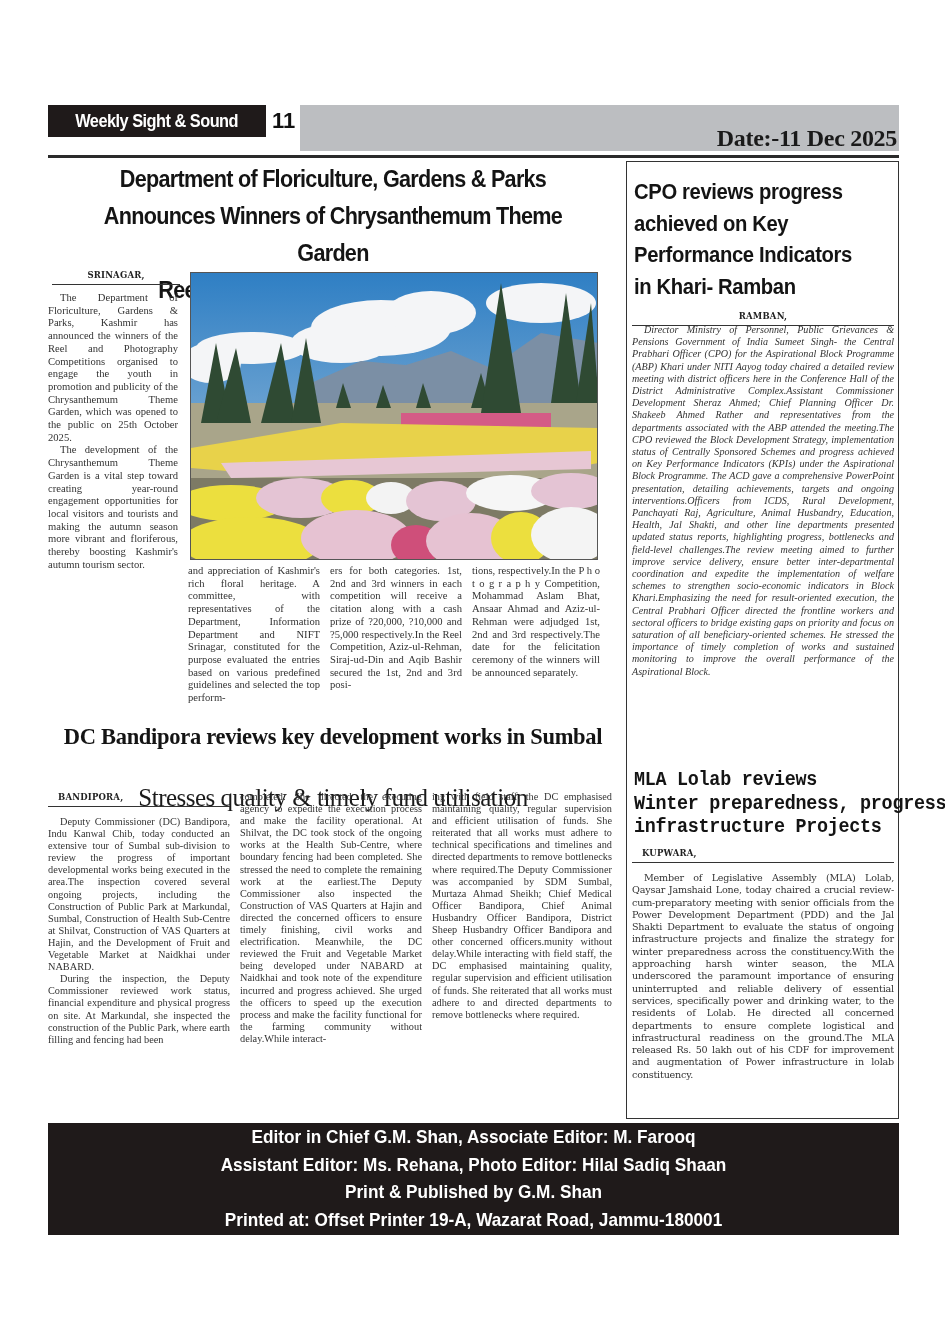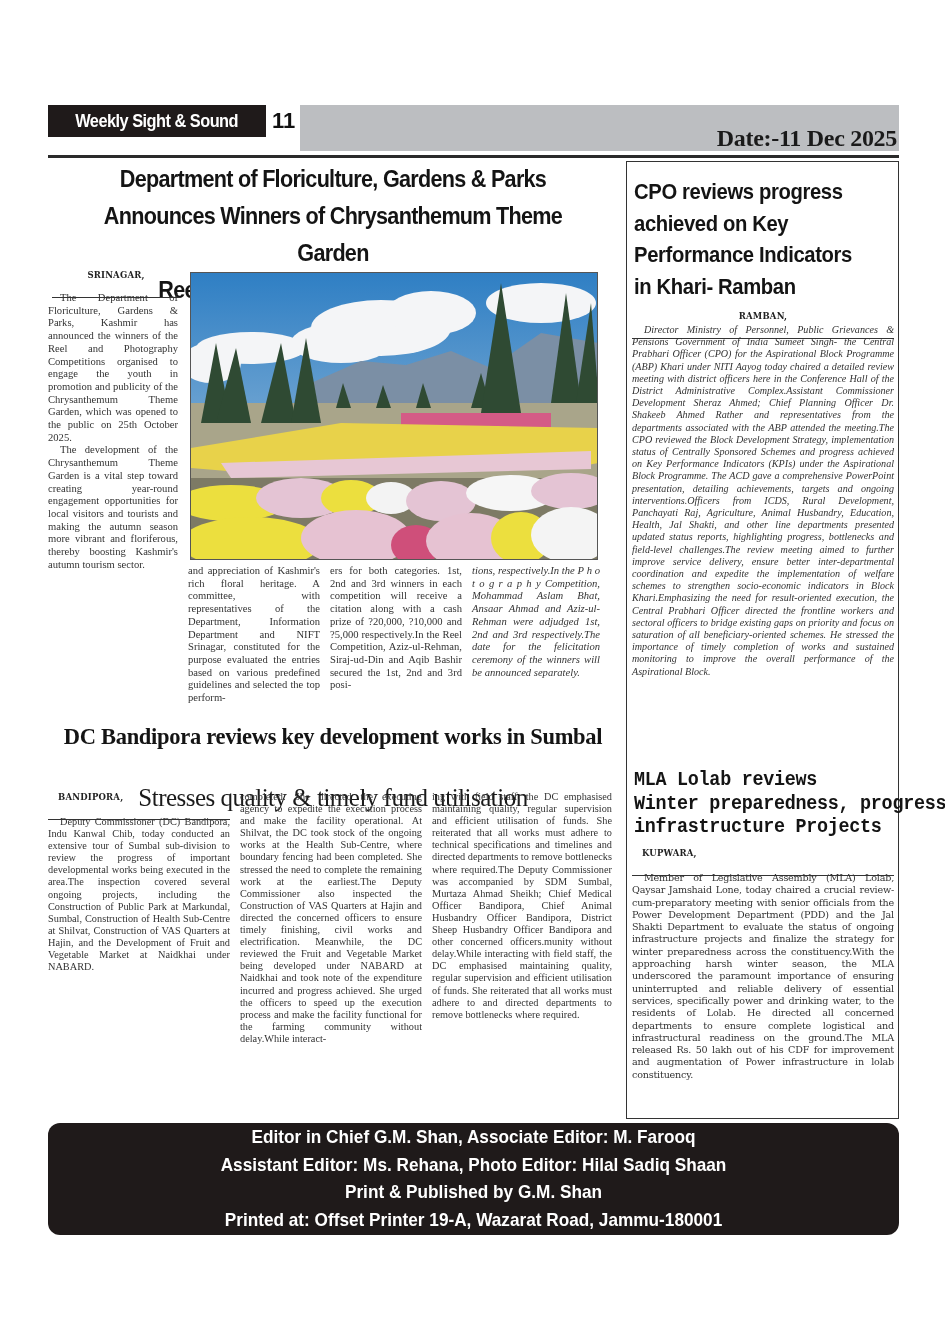--- a/index.html
+++ b/index.html
@@ -14,31 +14,31 @@
   .page-num { position: absolute; left: 272px; top: 108px; font-family: "Liberation Sans", sans-serif; font-weight: bold; font-size: 22px; color: #111; }
   .mast-grey { position: absolute; left: 300px; top: 105px; width: 599px; height: 46px; background: #bcbec1; }
   .mast-date { position: absolute; right: 48px; top: 112px; font-family: "Liberation Serif", serif; font-weight: bold; font-size: 24px; color: #1a1a1a; letter-spacing: -0.3px; margin-top: 13px; }
   .mast-rule { position: absolute; left: 48px; top: 155px; width: 851px; height: 3px; background: #2a2a2a; }
 
   
   .main-head { position: absolute; left: 48px; top: 160px; width: 570px; text-align: center;
     font-family: "Liberation Sans", sans-serif; font-weight: bold; font-size: 24px; line-height: 37px; color: #141414; letter-spacing: -0.8px; }
   .main-head div { transform: scaleX(0.9); }
 
-  .dateline { font-family: "DejaVu Serif", serif; font-weight: bold; font-size: 8.5px; letter-spacing: 0.2px; color: #222; border-bottom: 1px solid #333; padding-bottom: 17px; }
+  .dateline { font-family: "DejaVu Serif", serif; font-weight: bold; font-size: 8.5px; letter-spacing: 0.2px; color: #222; border-bottom: 1px solid #333; padding-bottom: 4px; }
   .col-text { font-family: "Liberation Serif", serif; font-size: 10.6px; line-height: 12.7px; color: #333; text-align: justify; hyphens: manual; }
   .col-text p { text-indent: 12px; }
 
   
   .a1-dateline { position: absolute; left: 52px; top: 270px; width: 128px; text-align: center; }
   .a1-col1 { position: absolute; left: 48px; top: 292px; width: 130px; }
   .photo { position: absolute; left: 190px; top: 272px; width: 408px; height: 288px; border: 1px solid #555; overflow: hidden; }
   .a1-col2 { position: absolute; left: 188px; top: 565px; width: 132px; }
   .a1-col3 { position: absolute; left: 330px; top: 565px; width: 132px; }
-  .a1-col4 { position: absolute; left: 472px; top: 565px; width: 128px; font-style: italic; }
+  .a1-col4 { position: absolute; left: 472px; top: 565px; width: 128px; }
 
   
   .side-box { position: absolute; left: 626px; top: 161px; width: 273px; height: 958px; border: 1.5px solid #333; }
   .side-head { position: absolute; left: 634px; top: 166px; width: 262px; font-family: "Liberation Sans", sans-serif; font-weight: bold;
     font-size: 22px; line-height: 31.5px; color: #141414; letter-spacing: -0.4px; margin-top: 10px; }
   .side-head div { transform: scaleX(0.92); transform-origin: left; white-space: nowrap; }
   .a2-dateline { position: absolute; left: 632px; top: 311px; width: 262px; text-align: center; }
   .a2-text { position: absolute; left: 632px; top: 324px; width: 262px; font-size: 10.1px; line-height: 12.2px; font-style: italic; }
   .a3-head { position: absolute; left: 634px; top: 768px; width: 262px; font-family: Liberation Mono, monospace; font-weight: bold;
     font-size: 20px; line-height: 23.5px; color: #141414; letter-spacing: -0.3px; }
@@ -51,21 +51,21 @@
     font-size: 22.5px; line-height: 28px; color: #141414; letter-spacing: -0.3px; }
   .a4-sub { position: absolute; left: 48px; top: 750px; width: 570px; text-align: center; font-family: "Liberation Serif", serif;
     font-size: 25px; line-height: 32px; color: #1a1a1a; letter-spacing: -0.5px; margin-top: 32px; }
   .a4-dateline { position: absolute; left: 48px; top: 792px; width: 182px; padding-left: 10px; }
   .a4-col1 { position: absolute; left: 48px; top: 816px; width: 182px; font-size: 10.3px; line-height: 12.1px; }
   .a4-col2 { position: absolute; left: 240px; top: 791px; width: 182px; font-size: 10.3px; line-height: 12.1px; }
   .a4-col3 { position: absolute; left: 432px; top: 791px; width: 180px; font-size: 10.3px; line-height: 12.1px; }
 
   
   .footer { position: absolute; left: 48px; top: 1123px; width: 851px; height: 112px; background: #1f1a1a; color: #fff;
-    font-family: "Liberation Sans", sans-serif; font-weight: bold; font-size: 18.5px; line-height: 27.5px; text-align: center; padding-top: 0px; border-radius: 12px; }
+    font-family: "Liberation Sans", sans-serif; font-weight: bold; font-size: 18.5px; line-height: 27.5px; text-align: center; padding-top: 0px; }
   .footer div { transform: scaleX(0.93); }
 </style>
 </head>
 <body>
 
 <div class="mast-left">
   <span>Weekly Sight &amp; Sound</span>
 </div>
 <div class="page-num">11</div>
 <div class="mast-grey"></div>
@@ -161,20 +161,21 @@
 <div class="dateline a3-dateline">KUPWARA,</div>
 <div class="col-text a3-text">
   <p>Member of Legislative Assembly (MLA) Lolab, Qaysar Jamshaid Lone, today chaired a crucial review-cum-preparatory meeting with senior officials from the Power Development Department (PDD) and the Jal Shakti Department to evaluate the status of ongoing infrastructure projects and finalize the strategy for winter preparedness across the constituency.With the approaching harsh winter season, the MLA underscored the paramount importance of ensuring uninterrupted and reliable delivery of essential services, specifically power and drinking water, to the residents of Lolab. He directed all concerned departments to ensure complete logistical and infrastructural readiness on the ground.The MLA released Rs. 50 lakh out of his CDF for improvement and augmentation of Power infrastructure in lolab constituency.</p>
 </div>
 
 <div class="a4-head">DC Bandipora reviews key development works in Sumbal</div>
 <div class="a4-sub">Stresses quality &amp; timely fund utilisation</div>
 <div class="dateline a4-dateline">BANDIPORA,</div>
 <div class="col-text a4-col1">
   <p>Deputy Commissioner (DC) Bandipora, Indu Kanwal Chib, today conducted an extensive tour of Sumbal sub-division to review the progress of important developmental works being executed in the area.The inspection covered several ongoing projects, including the Construction of Public Park at Markundal, Sumbal, Construction of Health Sub-Centre at Shilvat, Construction of VAS Quarters at Hajin, and the Development of Fruit and Vegetable Market at Naidkhai under NABARD.</p>
+  <p>During the inspection, the Deputy Commissioner reviewed work status, financial expenditure and physical progress on site. At Markundal, she inspected the construction of the Public Park, where earth filling and fencing had been</p>
 </div>
 <div class="col-text a4-col2">completed. She directed the executing agency to expedite the execution process and make the facility operational. At Shilvat, the DC took stock of the ongoing works at the Health Sub-Centre, where boundary fencing had been completed. She stressed the need to complete the remaining work at the earliest.The Deputy Commissioner also inspected the Construction of VAS Quarters at Hajin and directed the concerned officers to ensure timely finishing, civil works and electrification. Meanwhile, the DC reviewed the Fruit and Vegetable Market being developed under NABARD at Naidkhai and took note of the expenditure incurred and progress achieved. She urged the officers to speed up the execution process and make the facility functional for the farming community without delay.While interact-</div>
 <div class="col-text a4-col3">ing with field staff, the DC emphasised maintaining quality, regular supervision and efficient utilisation of funds. She reiterated that all works must adhere to technical specifications and timelines and directed departments to remove bottlenecks where required.The Deputy Commissioner was accompanied by SDM Sumbal, Murtaza Ahmad Sheikh; Chief Medical Officer Bandipora, Chief Animal Husbandry Officer Bandipora, District Sheep Husbandry Officer Bandipora and other concerned officers.munity without delay.While interacting with field staff, the DC emphasised maintaining quality, regular supervision and efficient utilisation of funds. She reiterated that all works must adhere to and directed departments to remove bottlenecks where required.</div>
 
 <div class="footer">
   <div>Editor in Chief G.M. Shan, Associate Editor: M. Farooq</div>
   <div>Assistant Editor: Ms. Rehana, Photo Editor: Hilal Sadiq Shaan</div>
   <div>Print &amp; Published by G.M. Shan</div>
   <div>Printed at: Offset Printer 19-A, Wazarat Road, Jammu-180001</div>
 </div>

